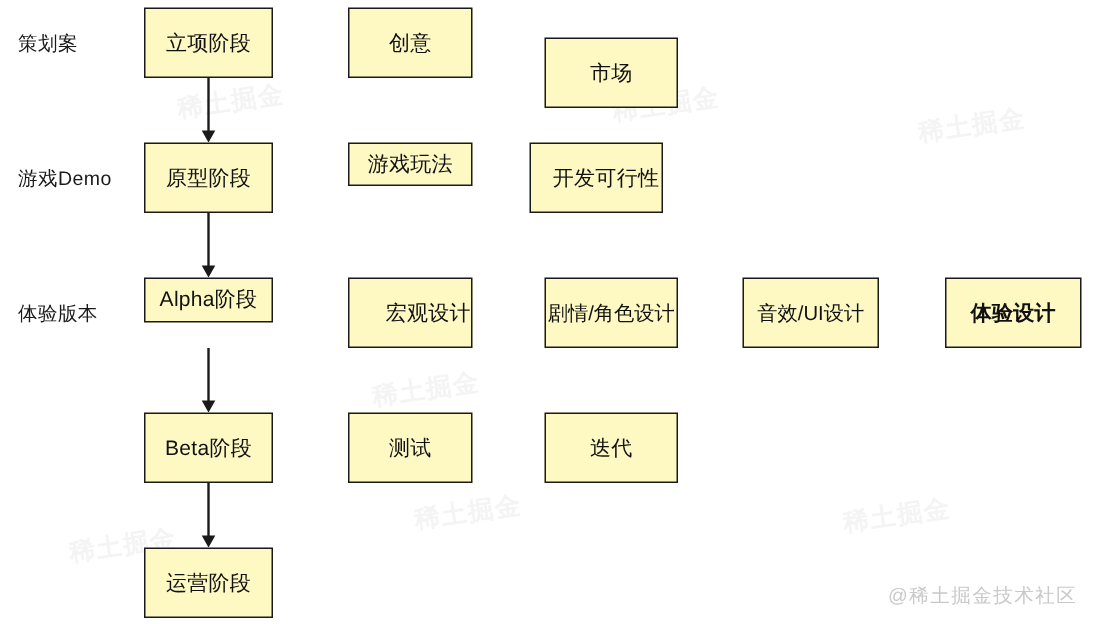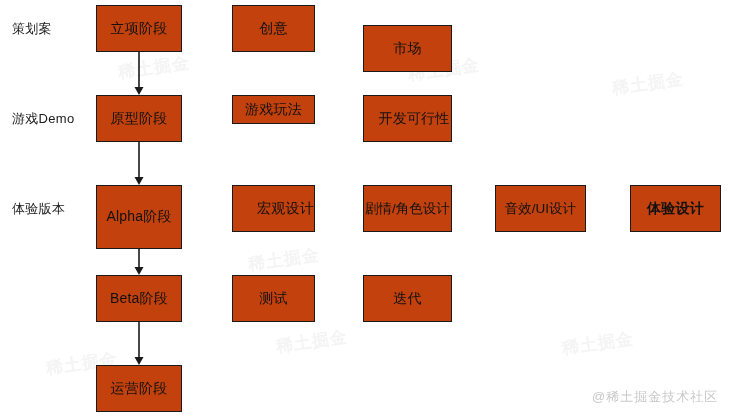--- a/index.html
+++ b/index.html
@@ -22,21 +22,21 @@
     font-size: 13px;
     color: #1a1a1a;
     white-space: nowrap;
     letter-spacing: 0.3px;
     line-height: 1;
   }
   .node {
     position: absolute;
     box-sizing: border-box;
     border: 1.6px solid #1a1a1a;
-    background: #c2410c;
+    background: #fef9c3;
     display: flex;
     align-items: center;
     justify-content: center;
     font-size: 14px;
     color: #111111;
     letter-spacing: 0.2px;
     white-space: nowrap;
     overflow: hidden;
   }
   .node.tight {
@@ -105,22 +105,22 @@
       </svg>
     </div>
     <div class="row-label" style="left: 12px; top: 22px;">策划案</div>
     <div class="row-label" style="left: 12px; top: 112px;">游戏Demo</div>
     <div class="row-label" style="left: 12px; top: 202px;">体验版本</div>
     <div class="node" style="left: 96px; top: 5px; width: 86px; height: 47px;">立项阶段</div>
     <div class="node" style="left: 232px; top: 5px; width: 83px; height: 47px;">创意</div>
     <div class="node" style="left: 363px; top: 5px; width: 89px; height: 47px; margin-top: 20px;">市场</div>
     <div class="node" style="left: 96px; top: 95px; width: 86px; height: 47px;">原型阶段</div>
     <div class="node" style="left: 232px; top: 95px; width: 83px; height: 29px;">游戏玩法</div>
-    <div class="node" style="left: 363px; top: 95px; width: 89px; height: 47px; padding-left: 13px;">开发可行性</div>
-    <div class="node" style="left: 96px; top: 185px; width: 86px; height: 64px;">Alpha阶段</div>
+    <div class="node" style="left: 353px; top: 95px; width: 89px; height: 47px; padding-left: 13px;">开发可行性</div>
+    <div class="node" style="left: 96px; top: 185px; width: 86px; height: 30px;">Alpha阶段</div>
     <div class="node" style="left: 232px; top: 185px; width: 83px; height: 47px; padding-left: 24px;">宏观设计</div>
     <div class="node tight" style="left: 363px; top: 185px; width: 89px; height: 47px;">剧情/角色设计</div>
     <div class="node tight" style="left: 495px; top: 185px; width: 91px; height: 47px;">音效/UI设计</div>
     <div class="node" style="left: 630px; top: 185px; width: 91px; height: 47px; font-weight: bold;">体验设计</div>
     <div class="node" style="left: 232px; top: 275px; width: 83px; height: 47px;">测试</div>
     <div class="node" style="left: 96px; top: 275px; width: 86px; height: 47px;">Beta阶段</div>
     <div class="node" style="left: 363px; top: 275px; width: 89px; height: 47px;">迭代</div>
     <div class="node" style="left: 96px; top: 365px; width: 86px; height: 47px;">运营阶段</div>
     <div class="wm-main" style="left: 592px; top: 388px;">@稀土掘金技术社区</div>
   </div>

